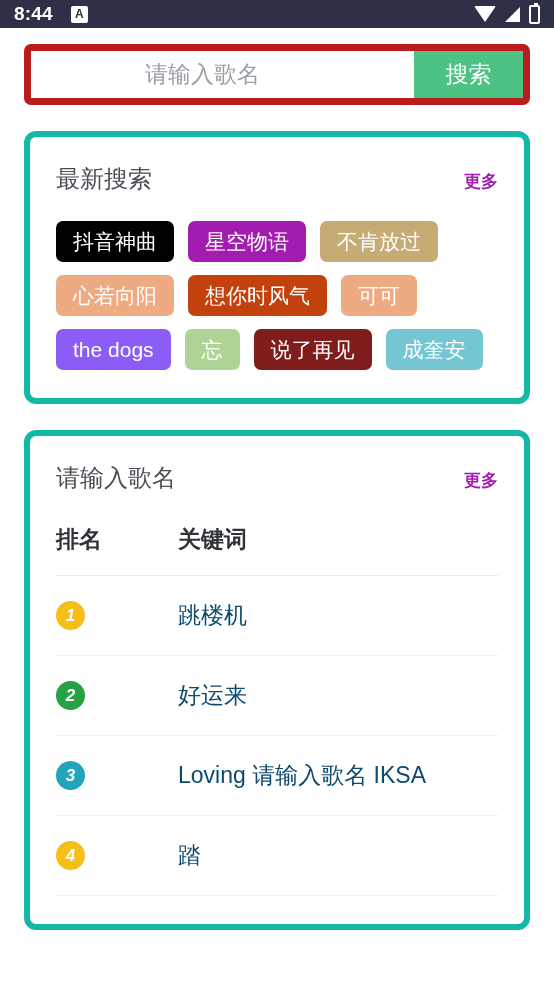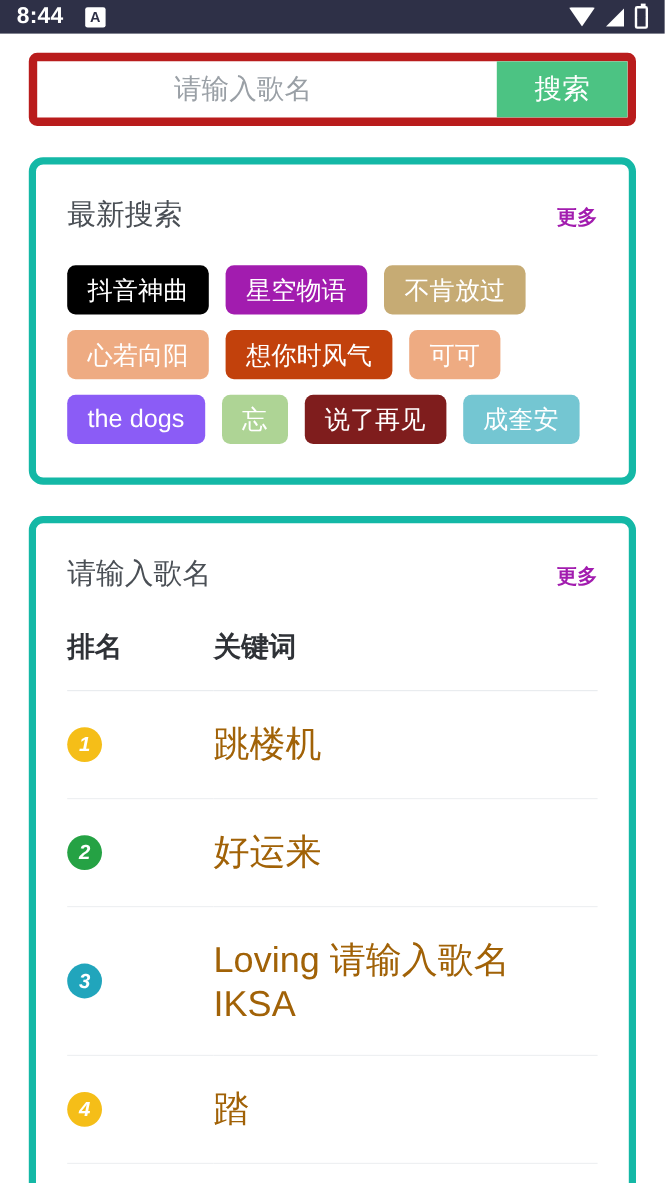--- a/index.html
+++ b/index.html
@@ -230,22 +230,22 @@
     border-radius: 50%;
     color: #ffffff;
     font-size: 17px;
     font-weight: bold;
     font-style: italic;
     display: inline-flex;
     align-items: center;
     justify-content: center;
   }
   .rank-kw {
-    font-size: 30px;
-    color: #a16207;
+    font-size: 23px;
+    color: #0c4a6e;
     text-decoration: none;
     cursor: pointer;
   }
 </style>
 </head>
 <body>
 
 <div class="statusbar">
   <div class="sb-time">8:44</div>
   <div class="sb-appicon">A</div>

